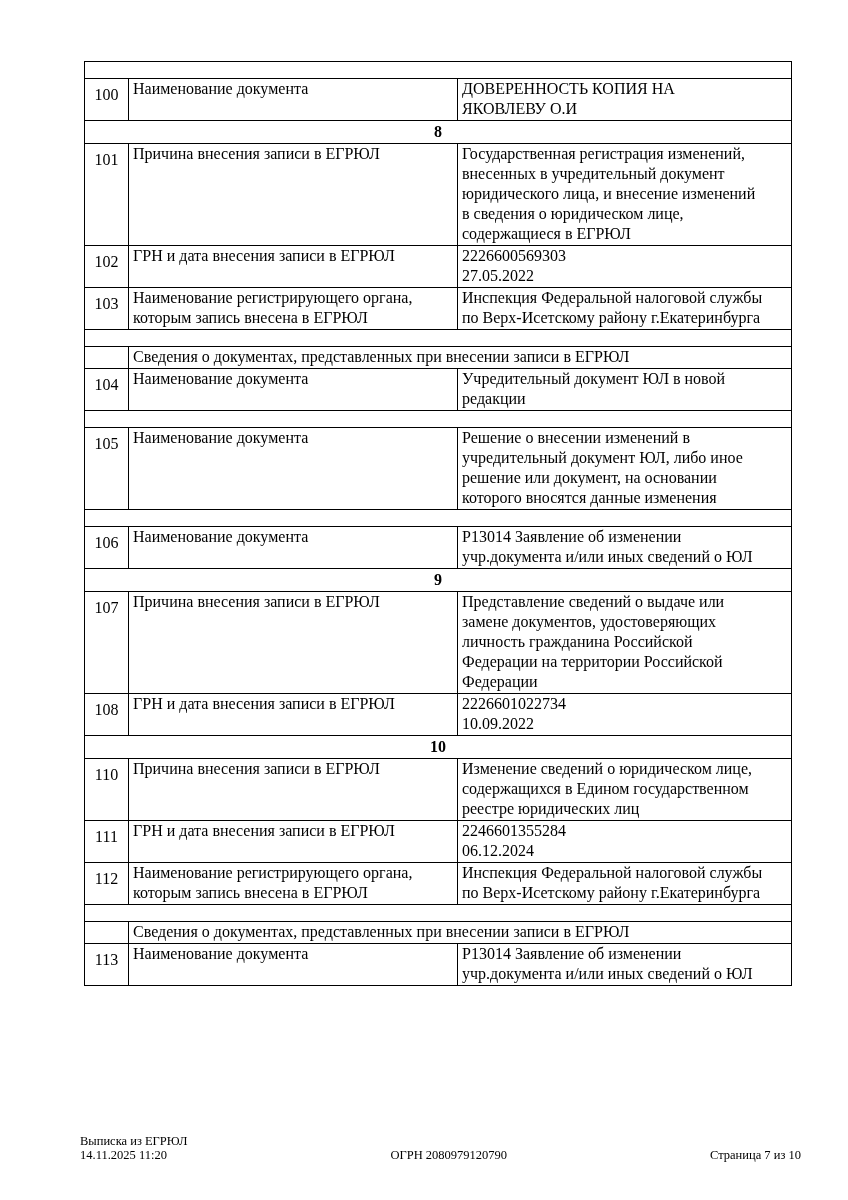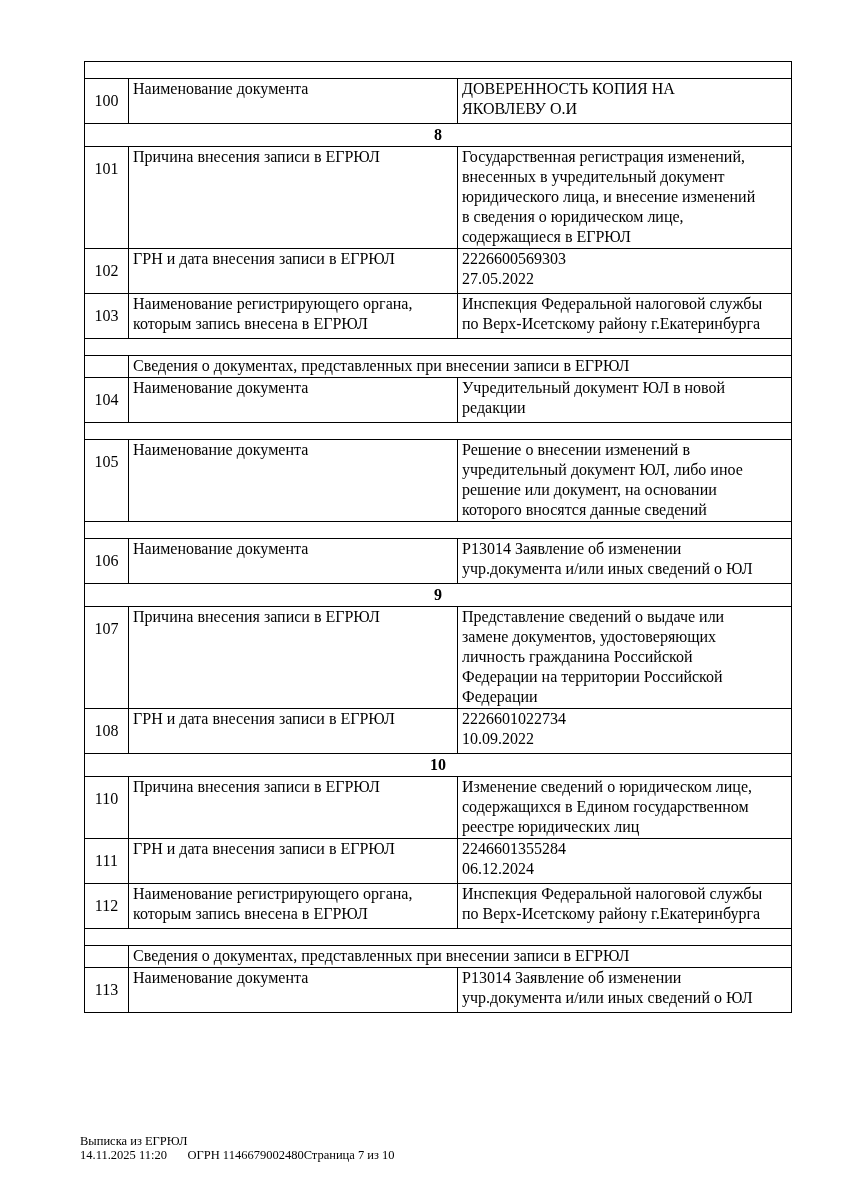--- a/index.html
+++ b/index.html
@@ -26,21 +26,21 @@
     line-height: 20px;
   }
   .doc-table td {
     border: 1px solid #000000;
     vertical-align: top;
     padding: 0 3px 1px 4px;
     overflow: hidden;
   }
   .doc-table td.num {
     text-align: center;
-    padding: 12px 1px;
+    padding: 6px 1px;
   }
   .doc-table td.label,
   .doc-table td.value {
     white-space: pre-line;
   }
   .doc-table tr.spacer-row td {
     height: 16px;
     padding: 0;
   }
   .doc-table td.section {
@@ -56,21 +56,21 @@
   }
   .doc-table td.num-empty {
     padding: 0;
   }
   .page-footer {
     position: absolute;
     left: 80px;
     top: 1134px;
     width: 721px;
     display: flex;
-    justify-content: flex-start;
+    justify-content: space-between;
     align-items: flex-end;
     font-size: 12.5px;
     line-height: 14px;
   }
 </style>
 </head>
 <body>
 
 <table class="doc-table">
   <colgroup>
@@ -128,21 +128,21 @@
       </tr>
       <tr class="spacer-row">
         <td colspan="3"></td>
       </tr>
       <tr>
         <td class="num">105</td>
         <td class="label">Наименование документа</td>
         <td class="value">Решение о внесении изменений в
 учредительный документ ЮЛ, либо иное
 решение или документ, на основании
-которого вносятся данные сведений</td>
+которого вносятся данные изменения</td>
       </tr>
       <tr class="spacer-row">
         <td colspan="3"></td>
       </tr>
       <tr>
         <td class="num">106</td>
         <td class="label">Наименование документа</td>
         <td class="value">Р13014 Заявление об изменении
 учр.документа и/или иных сведений о ЮЛ</td>
       </tr>
@@ -201,15 +201,15 @@
 учр.документа и/или иных сведений о ЮЛ</td>
       </tr>
     </tbody>
 </table>
 
 <div class="page-footer">
   <div>
     <div>Выписка из ЕГРЮЛ</div>
     <div>14.11.2025 11:20</div>
   </div>
-  <div>ОГРН 1146679002480</div>
+  <div>ОГРН 2080979120790</div>
   <div>Страница 7 из 10</div>
 </div>
 
 </body></html>

